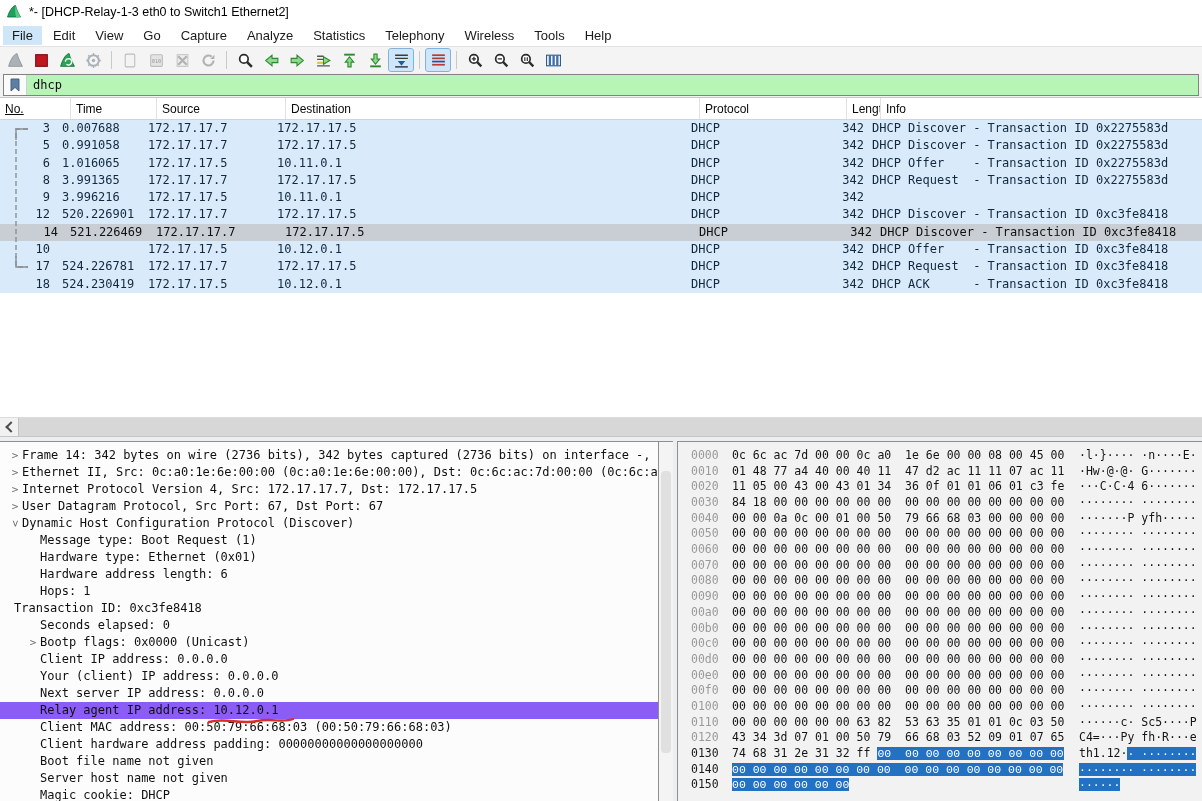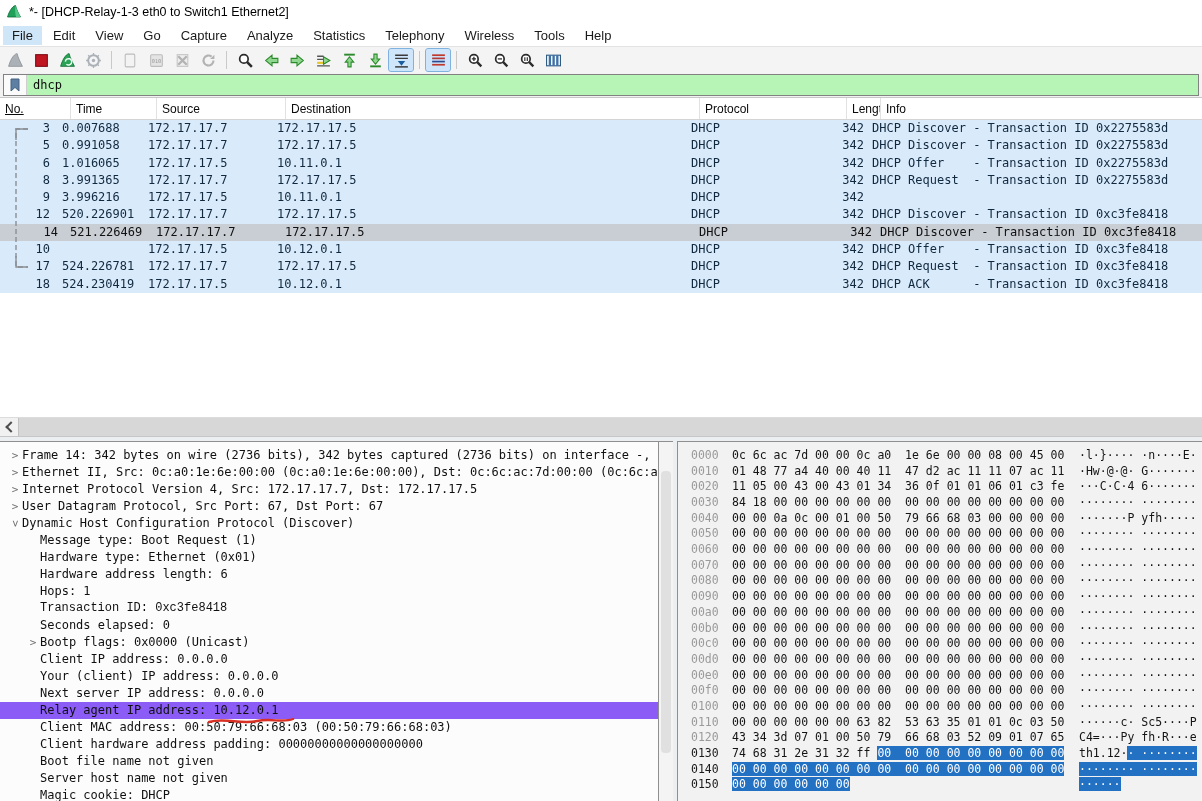--- a/index.html
+++ b/index.html
@@ -69,21 +69,21 @@
   .panegap{width:4px;background:#eceff2;}
 
   .hexpane{flex:1;box-sizing:border-box;border:1px solid #8f8f8f;border-right:none;background:#f2f2f2;
     overflow:hidden;padding-top:6px;}
   .hxrow{height:15.7px;line-height:15.7px;font-family:"DejaVu Sans Mono",monospace;font-size:11.5px;
     white-space:pre;display:flex;color:#141414;}
   .hx-off{width:41px;padding-left:13px;color:#9a9a9a;flex-shrink:0;}
   .hx-off.dk{color:#1a1a1a;}
   .hx-hex{width:347px;flex-shrink:0;}
   .hx-asc{padding-left:0px;}
-  .hl{background:#2271c3;color:#ffffff;}
+  .hl{background:#2271c3;color:#ffffff;font-family:Liberation Mono, monospace;}
 
   .annot{position:absolute;pointer-events:none;}
 </style>
 </head>
 <body>
 
 <div class="window">
 
   <div class="titlebar">
     <svg width="16" height="16" viewBox="0 0 16 16">
@@ -375,21 +375,21 @@
       </svg>
     <div class="dline" style="padding-left: 8px;"><span class="darrow">&gt;</span><span>Frame 14: 342 bytes on wire (2736 bits), 342 bytes captured (2736 bits) on interface -, id 0</span></div>
         <div class="dline" style="padding-left: 8px;"><span class="darrow">&gt;</span><span>Ethernet II, Src: 0c:a0:1e:6e:00:00 (0c:a0:1e:6e:00:00), Dst: 0c:6c:ac:7d:00:00 (0c:6c:ac:7d:00:00)</span></div>
         <div class="dline" style="padding-left: 8px;"><span class="darrow">&gt;</span><span>Internet Protocol Version 4, Src: 172.17.17.7, Dst: 172.17.17.5</span></div>
         <div class="dline" style="padding-left: 8px;"><span class="darrow">&gt;</span><span>User Datagram Protocol, Src Port: 67, Dst Port: 67</span></div>
         <div class="dline" style="padding-left: 8px;"><span class="darrow exp">&gt;</span><span>Dynamic Host Configuration Protocol (Discover)</span></div>
         <div class="dline" style="padding-left: 26px;"><span class="darrow none">&gt;</span><span>Message type: Boot Request (1)</span></div>
         <div class="dline" style="padding-left: 26px;"><span class="darrow none">&gt;</span><span>Hardware type: Ethernet (0x01)</span></div>
         <div class="dline" style="padding-left: 26px;"><span class="darrow none">&gt;</span><span>Hardware address length: 6</span></div>
         <div class="dline" style="padding-left: 26px;"><span class="darrow none">&gt;</span><span>Hops: 1</span></div>
-        <div class="dline" style="padding-left: 26px; font-family: Liberation Mono, monospace;"><span class="darrow none">&gt;</span><span>Transaction ID: 0xc3fe8418</span></div>
+        <div class="dline" style=""><span class="darrow none">&gt;</span><span>Transaction ID: 0xc3fe8418</span></div>
         <div class="dline" style="padding-left: 26px;"><span class="darrow none">&gt;</span><span>Seconds elapsed: 0</span></div>
         <div class="dline" style="padding-left: 26px;"><span class="darrow">&gt;</span><span>Bootp flags: 0x0000 (Unicast)</span></div>
         <div class="dline" style="padding-left: 26px;"><span class="darrow none">&gt;</span><span>Client IP address: 0.0.0.0</span></div>
         <div class="dline" style="padding-left: 26px;"><span class="darrow none">&gt;</span><span>Your (client) IP address: 0.0.0.0</span></div>
         <div class="dline" style="padding-left: 26px;"><span class="darrow none">&gt;</span><span>Next server IP address: 0.0.0.0</span></div>
         <div class="dline sel" style="padding-left: 26px;"><span class="darrow none">&gt;</span><span>Relay agent IP address: 10.12.0.1</span></div>
         <div class="dline" style="padding-left: 26px;"><span class="darrow none">&gt;</span><span>Client MAC address: 00:50:79:66:68:03 (00:50:79:66:68:03)</span></div>
         <div class="dline" style="padding-left: 26px;"><span class="darrow none">&gt;</span><span>Client hardware address padding: 00000000000000000000</span></div>
         <div class="dline" style="padding-left: 26px;"><span class="darrow none">&gt;</span><span>Boot file name not given</span></div>
         <div class="dline" style="padding-left: 26px;"><span class="darrow none">&gt;</span><span>Server host name not given</span></div>

